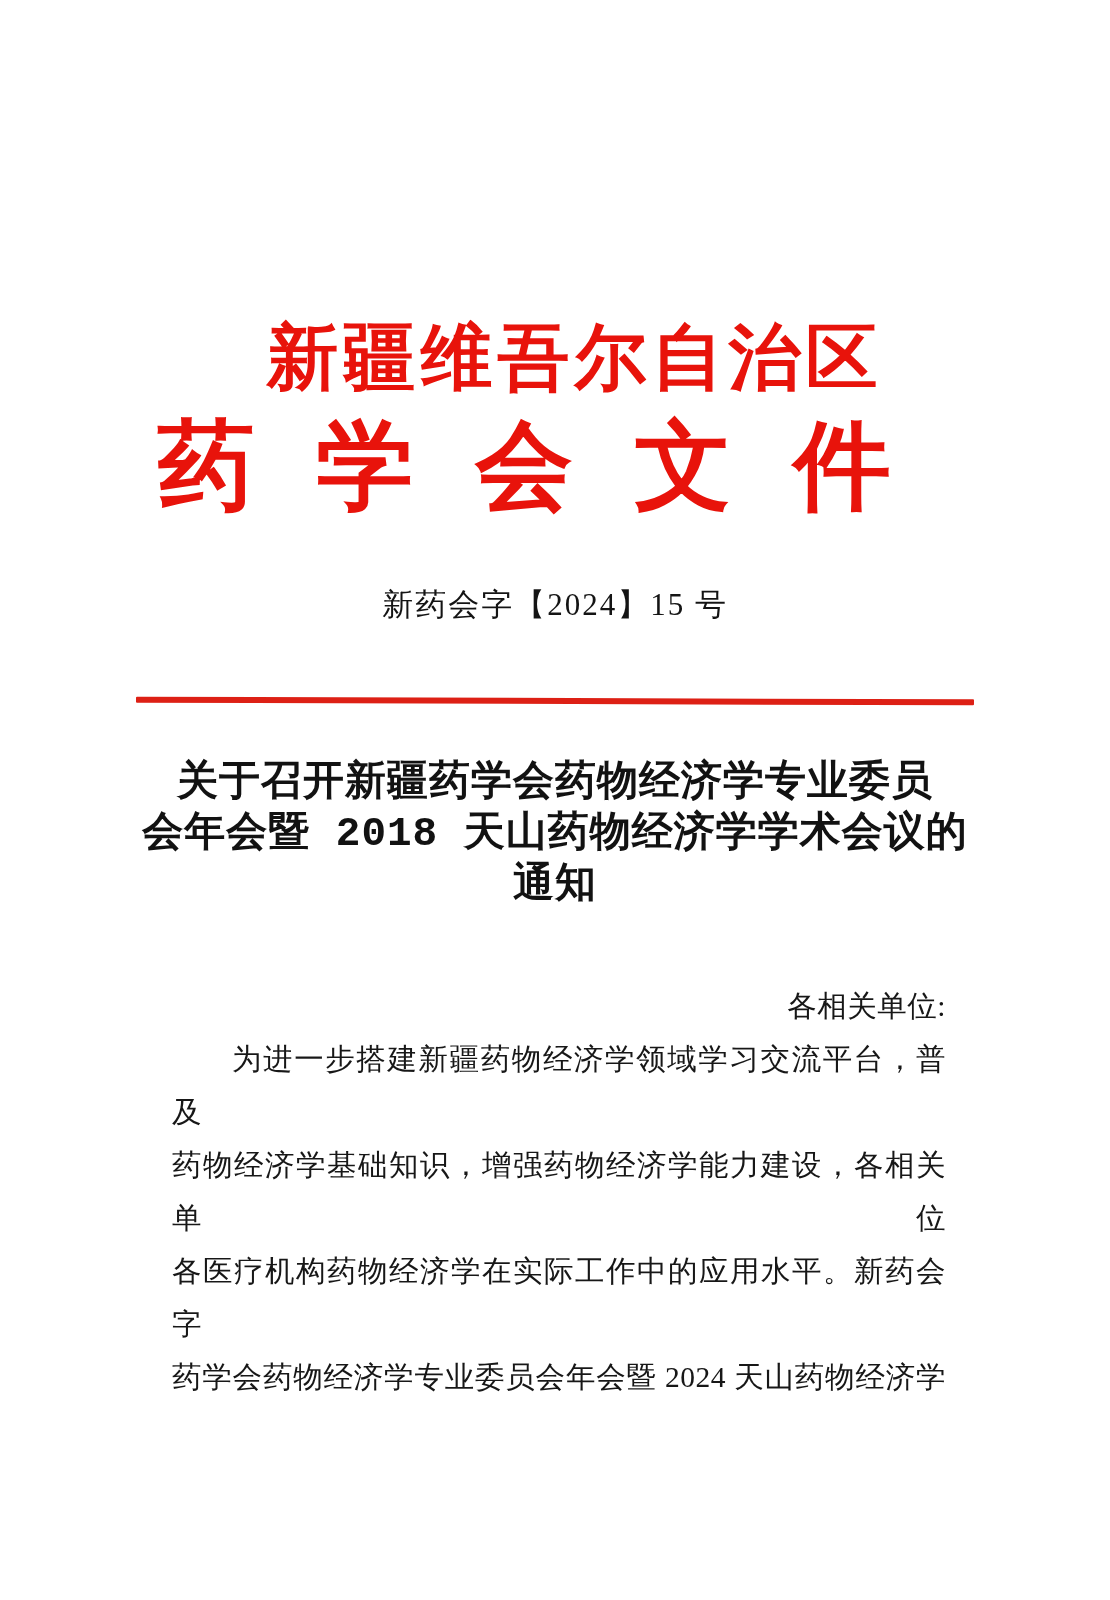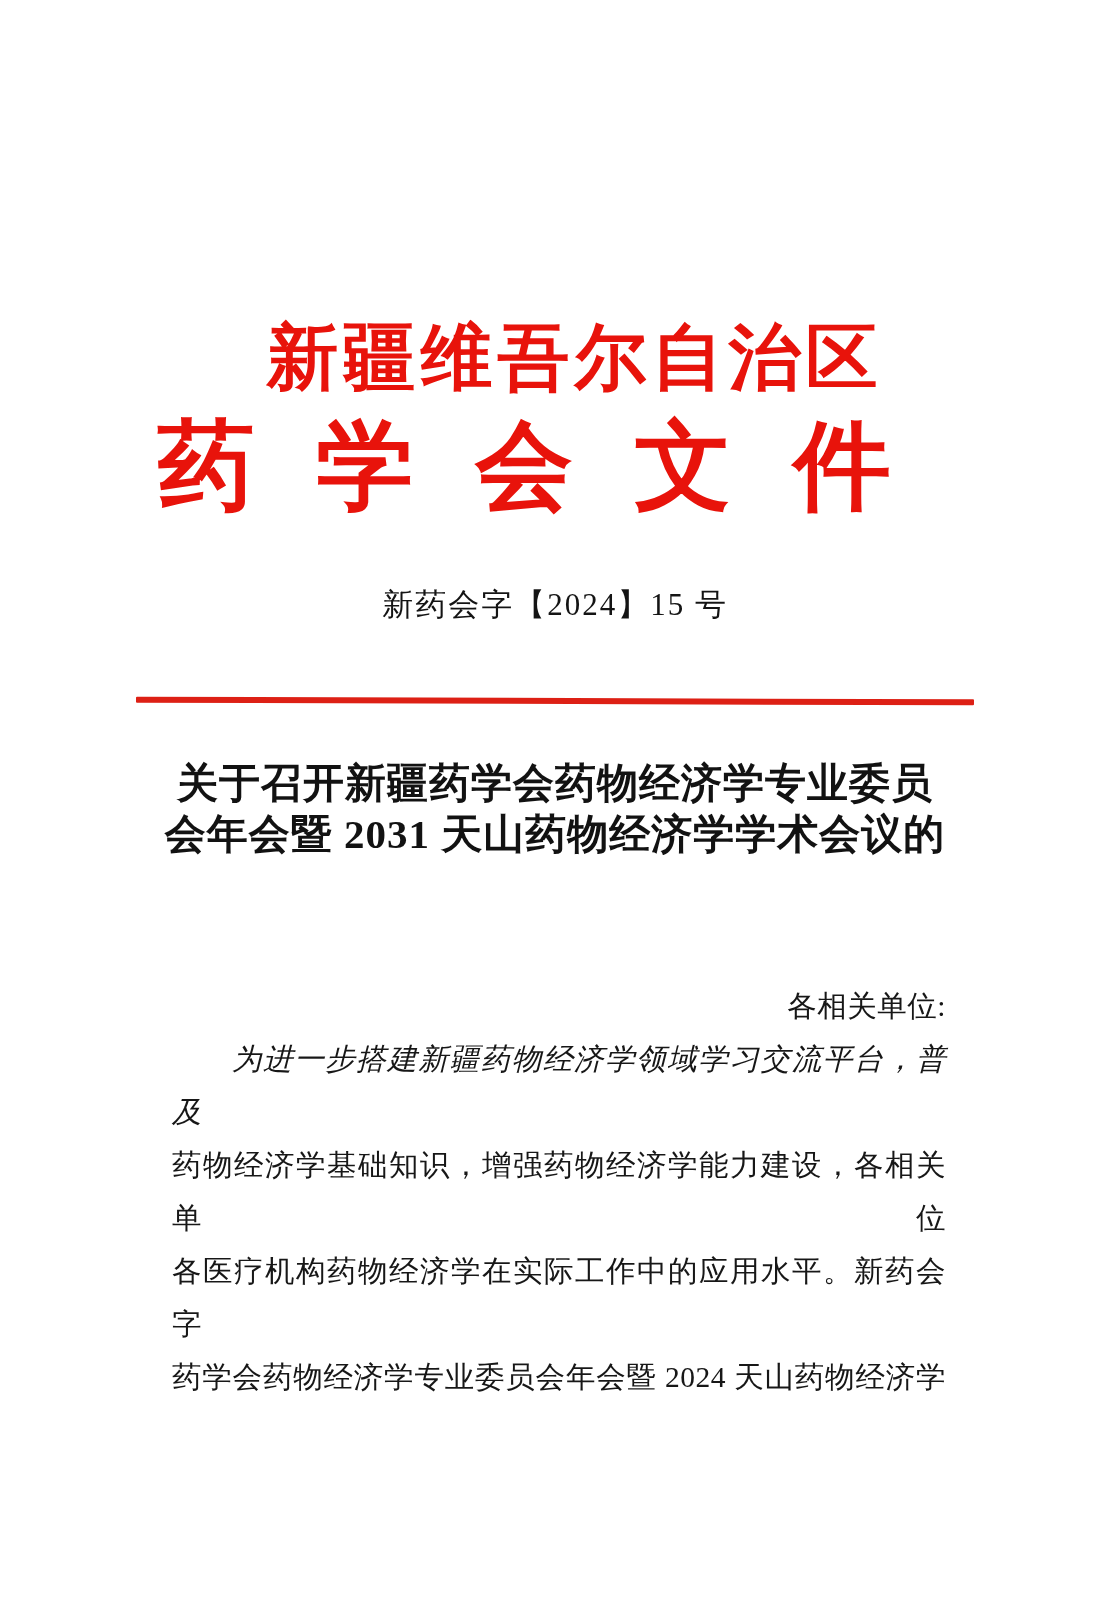--- a/index.html
+++ b/index.html
@@ -79,60 +79,60 @@
     left: 95px;
     width: 920px;
     margin: 0;
     text-align: center;
     font-size: 41px;
     line-height: 51px;
     font-weight: bold;
     color: #121212;
     letter-spacing: 1px;
   }
-  .t-line { display: block; }
+  .t-line { display: block; font-family: Liberation Mono, monospace; }
   
   .doc-body {
     position: absolute;
     top: 980px;
     left: 172px;
     width: 774px;
     font-size: 29.5px;
     line-height: 53px;
     color: #171717;
     letter-spacing: 0.5px;
   }
   .salutation {
     text-align: right;
   }
   .b-line {
     text-align: justify;
     text-align-last: justify;
   }
   .b-indent {
     text-indent: 60px;
-    font-style: italic;
   }
 </style>
 </head>
 <body>
 
 <div class="page">
 
   <div class="org-line1">新疆维吾尔自治区</div>
 
   <div class="org-line2">药学会文件</div>
 
   <div class="doc-number">新药会字【2024】15 号</div>
 
   <div class="red-rule"></div>
 
   <h1 class="title">
     <span class="t-line">关于召开新疆药学会药物经济学专业委员</span>
-    <span class="t-line">会年会暨 2031 天山药物经济学学术会议的</span>
+    <span class="t-line">会年会暨 2018 天山药物经济学学术会议的</span>
+    <span class="t-line">通知</span>
   </h1>
 
   <div class="doc-body">
     <div class="salutation">各相关单位:</div>
     <div class="b-line b-indent">为进一步搭建新疆药物经济学领域学习交流平台，普及</div>
     <div class="b-line">药物经济学基础知识，增强药物经济学能力建设，各相关单位</div>
     <div class="b-line">各医疗机构药物经济学在实际工作中的应用水平。新药会字</div>
     <div class="b-line">药学会药物经济学专业委员会年会暨 2024 天山药物经济学</div>
 
   </div>

